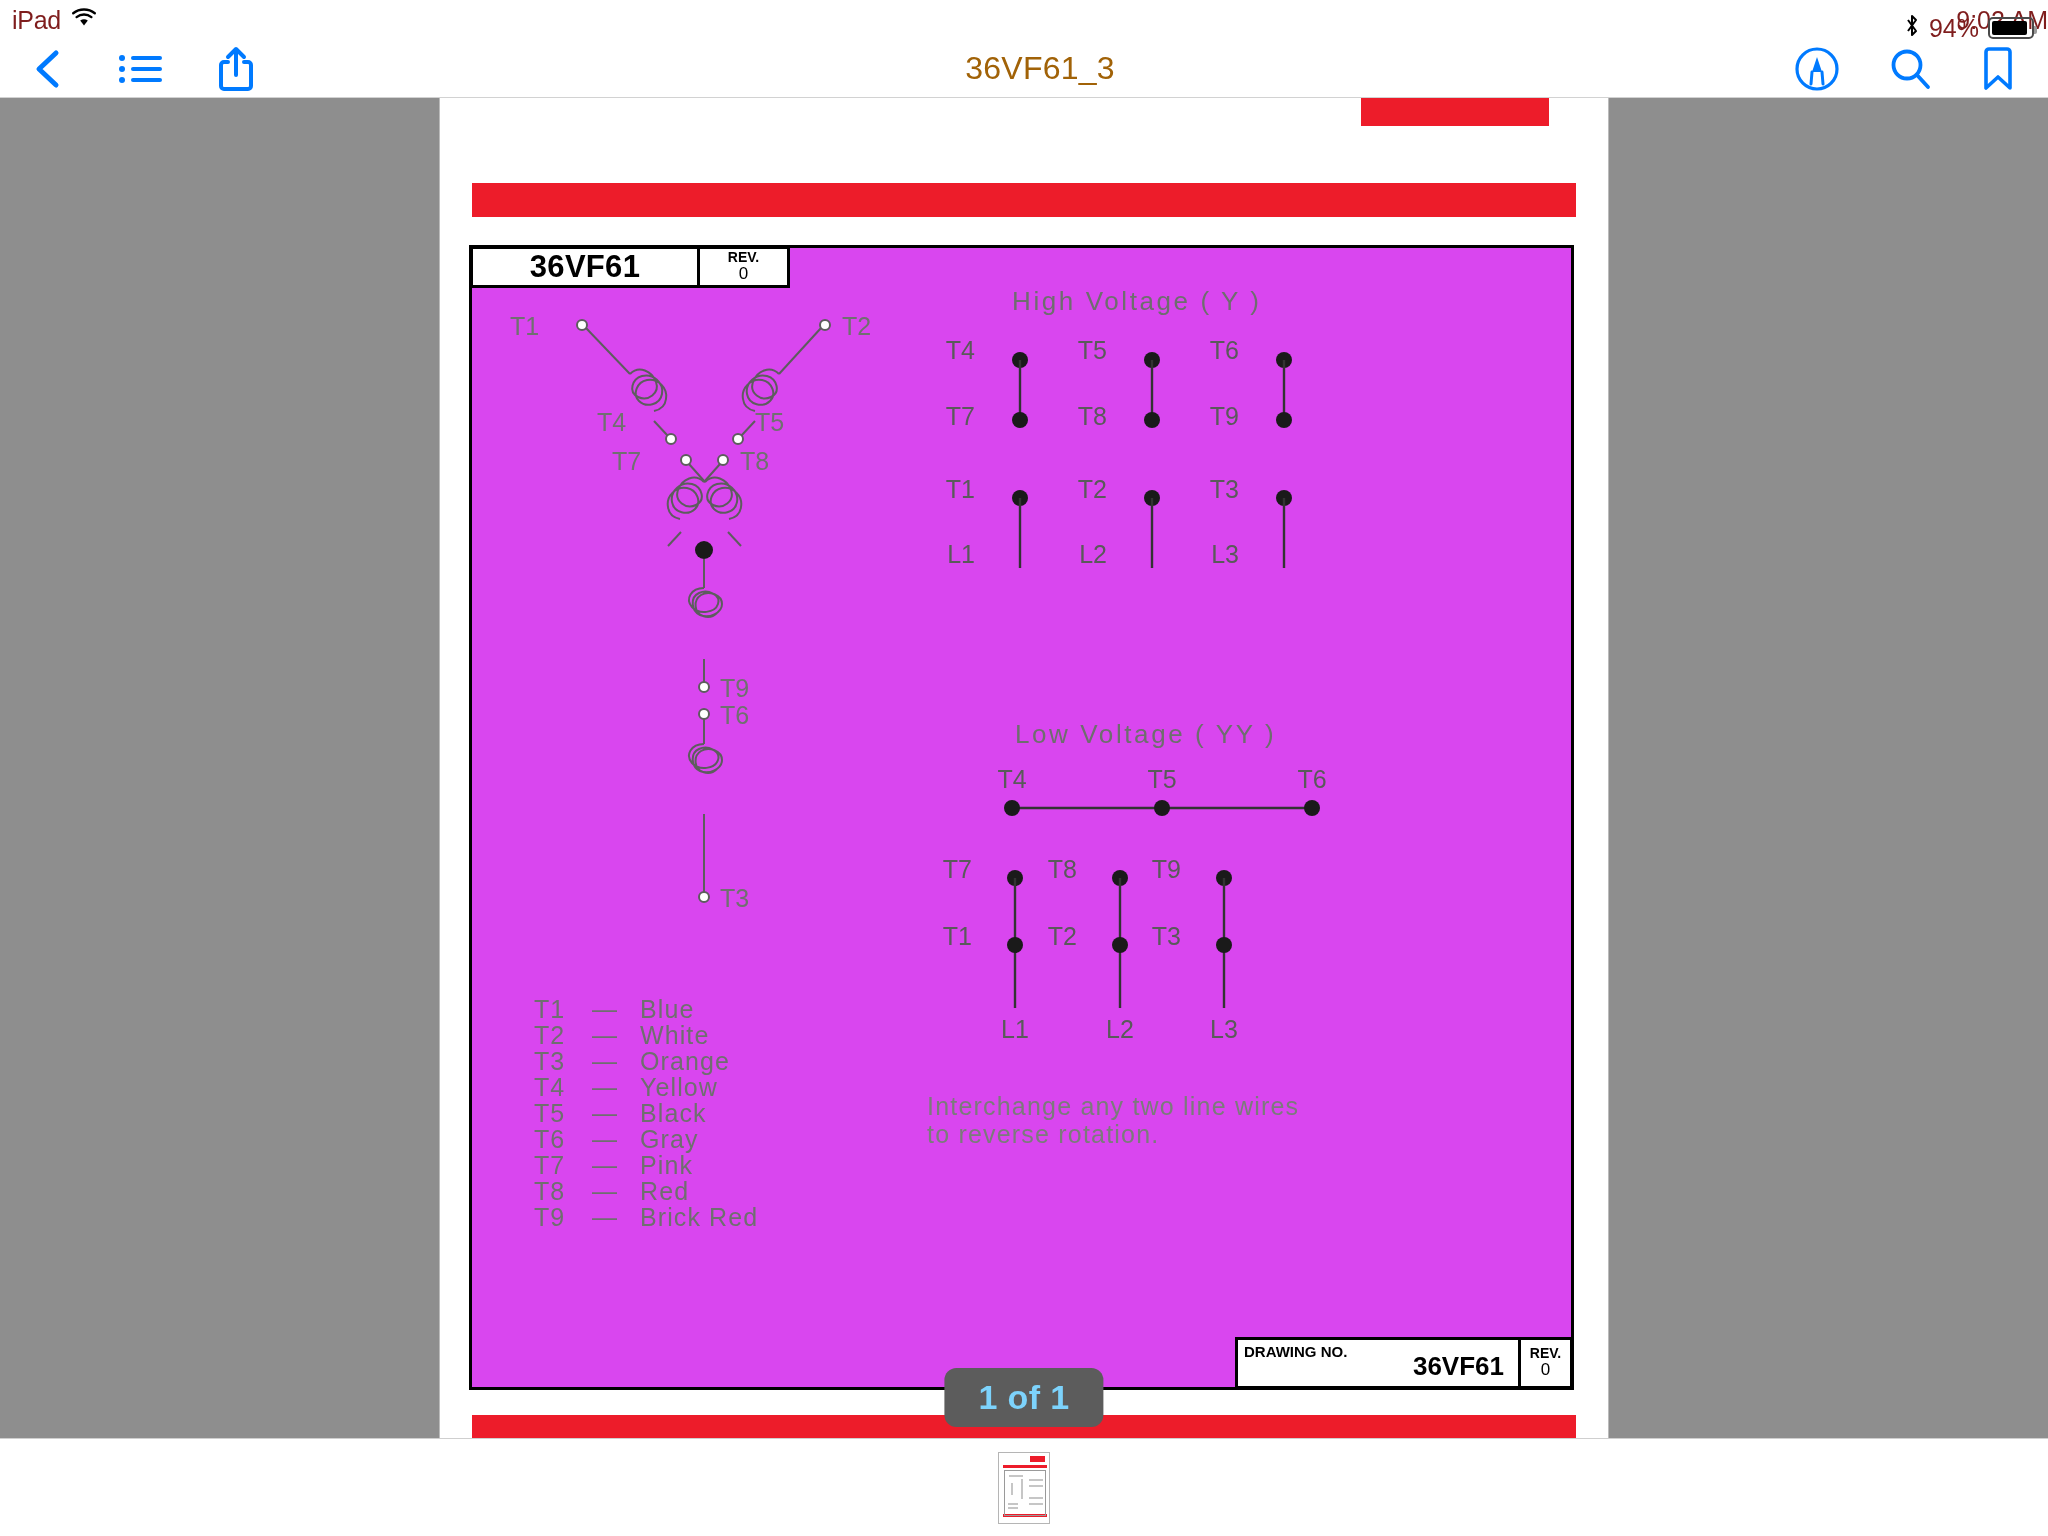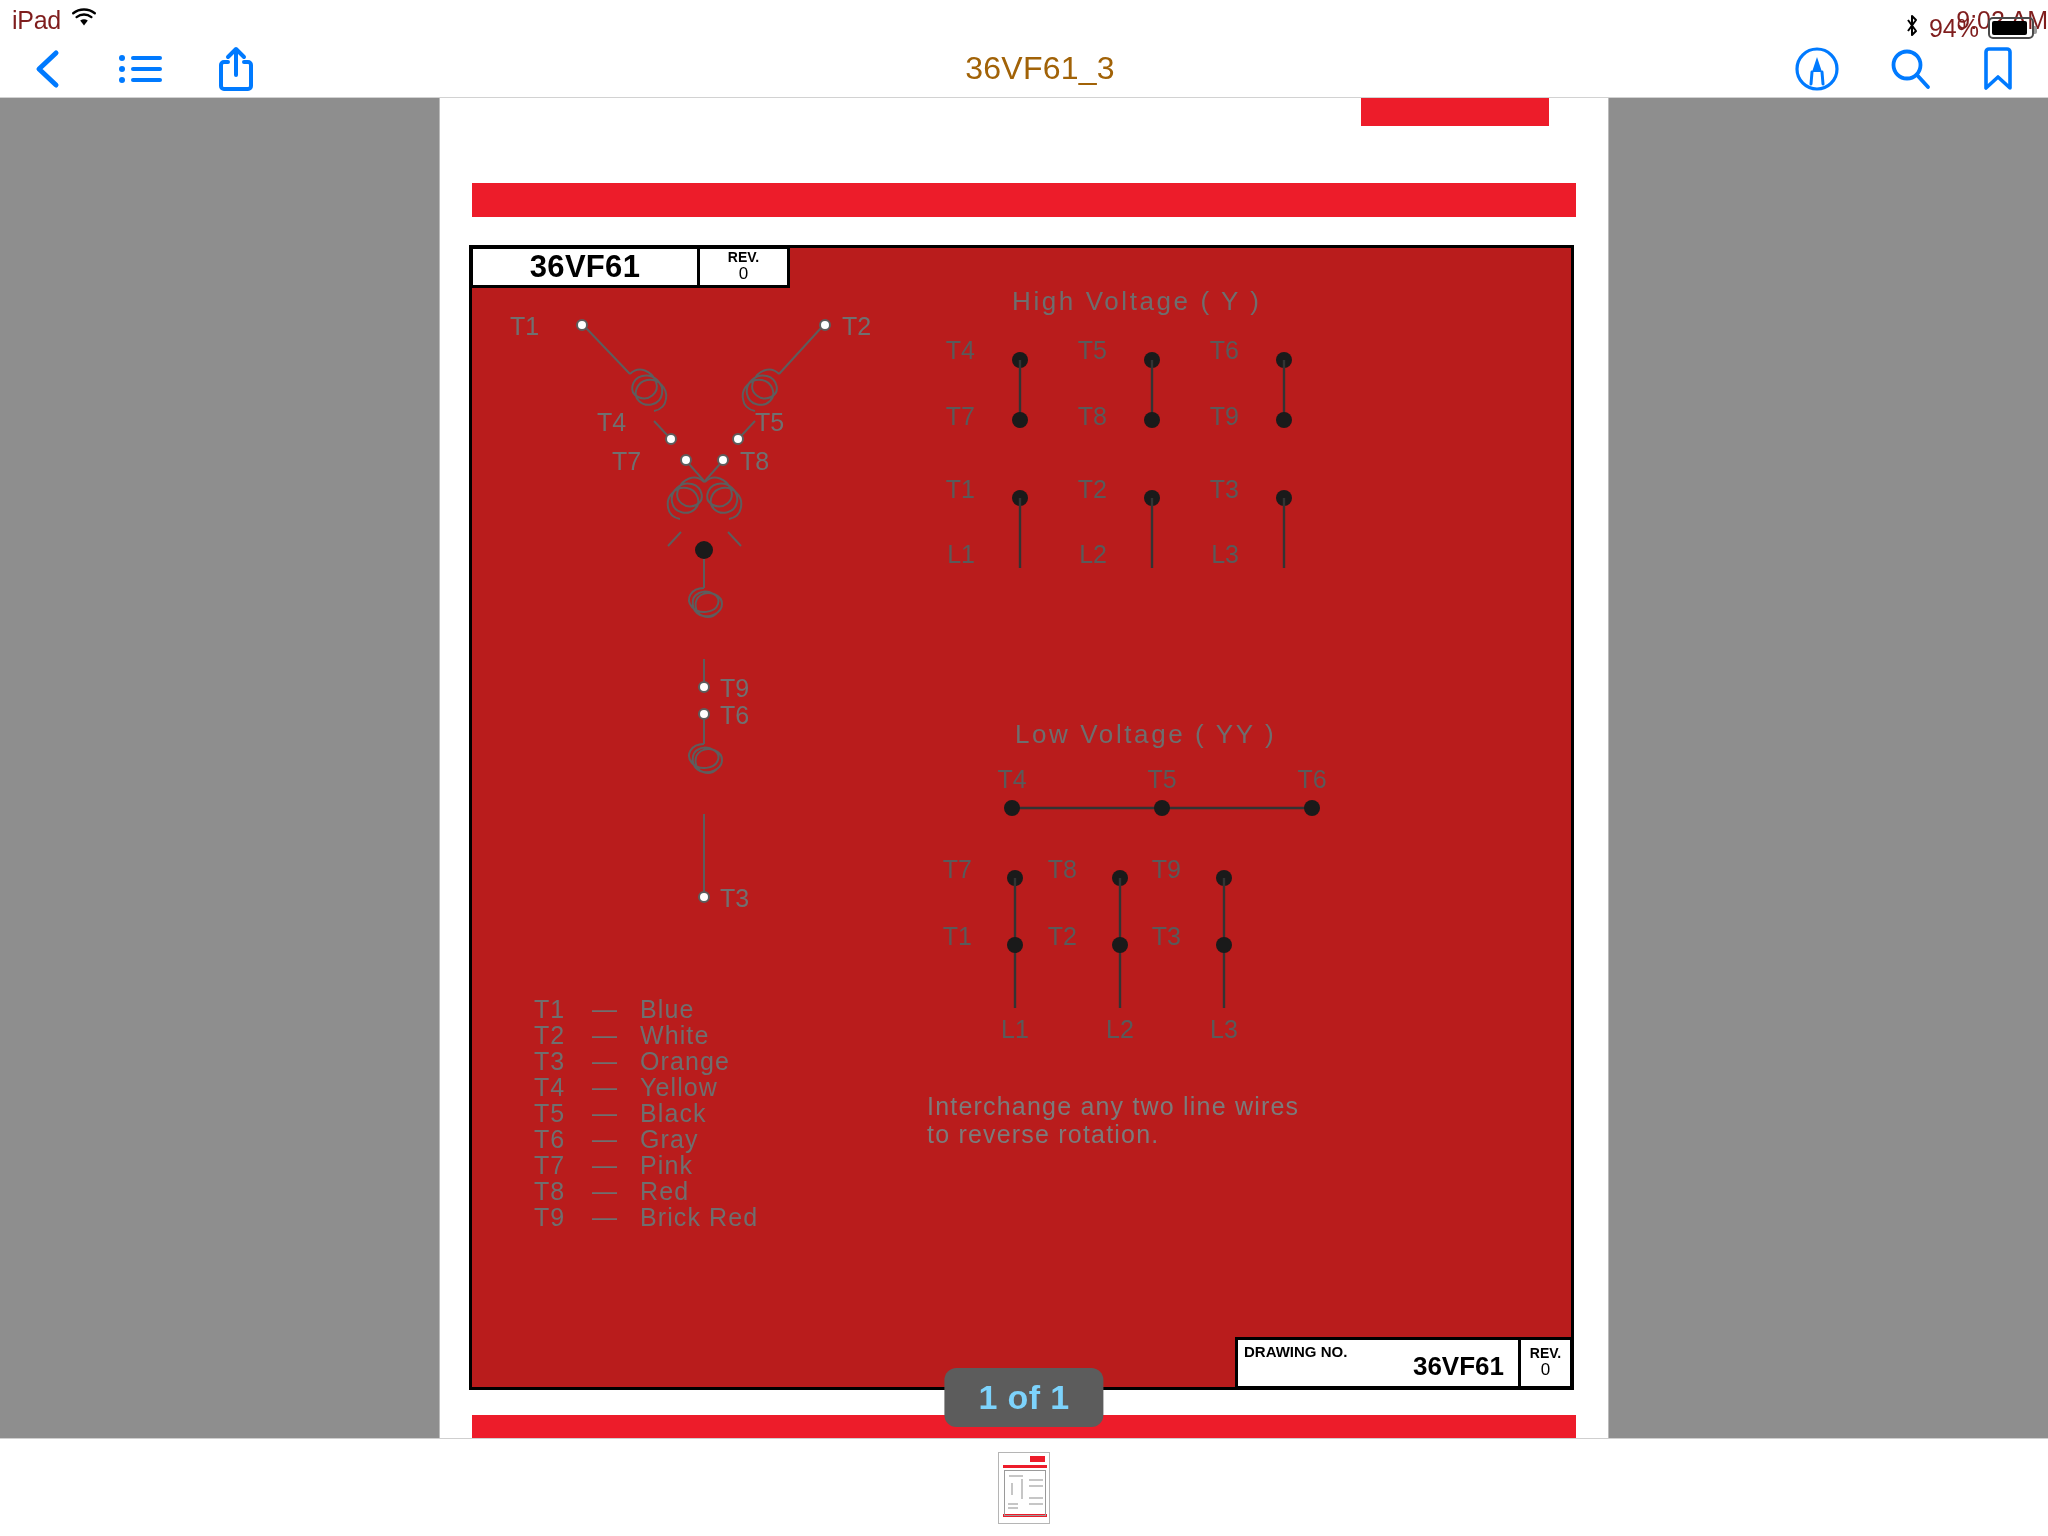--- a/index.html
+++ b/index.html
@@ -63,21 +63,21 @@
   }
   .red-bar{
     position:absolute; left:32px; width:1104px; height:34px; background:#ED1C2A;
   }
   .red-bar-upper{ top:85px; }
   .red-bar-lower{ top:1317px; }
 
   
   .frame{
     position:absolute; top:147px; left:29px; width:1105px; height:1145px;
-    border:3px solid #000; background:#b91c1c;
+    border:3px solid #000; background:#d946ef;
   }
 
   
   .tb-top{
     position:absolute; top:-2px; left:-2px; display:flex; height:42px;
     border:3px solid #000; background:#fff;
   }
   .tb-name{
     width:224px; display:flex; align-items:center; justify-content:center;
     font-size:31px; font-weight:bold; letter-spacing:0.3px;

